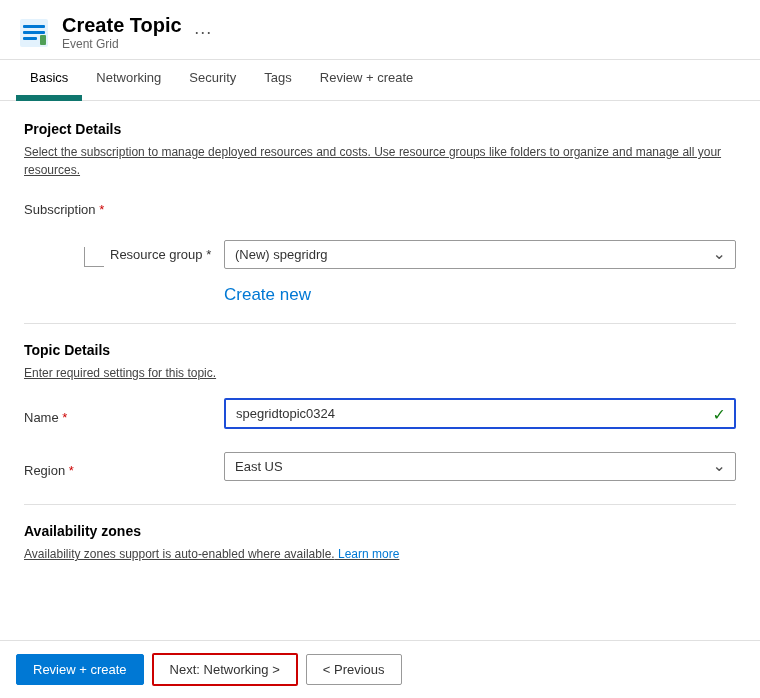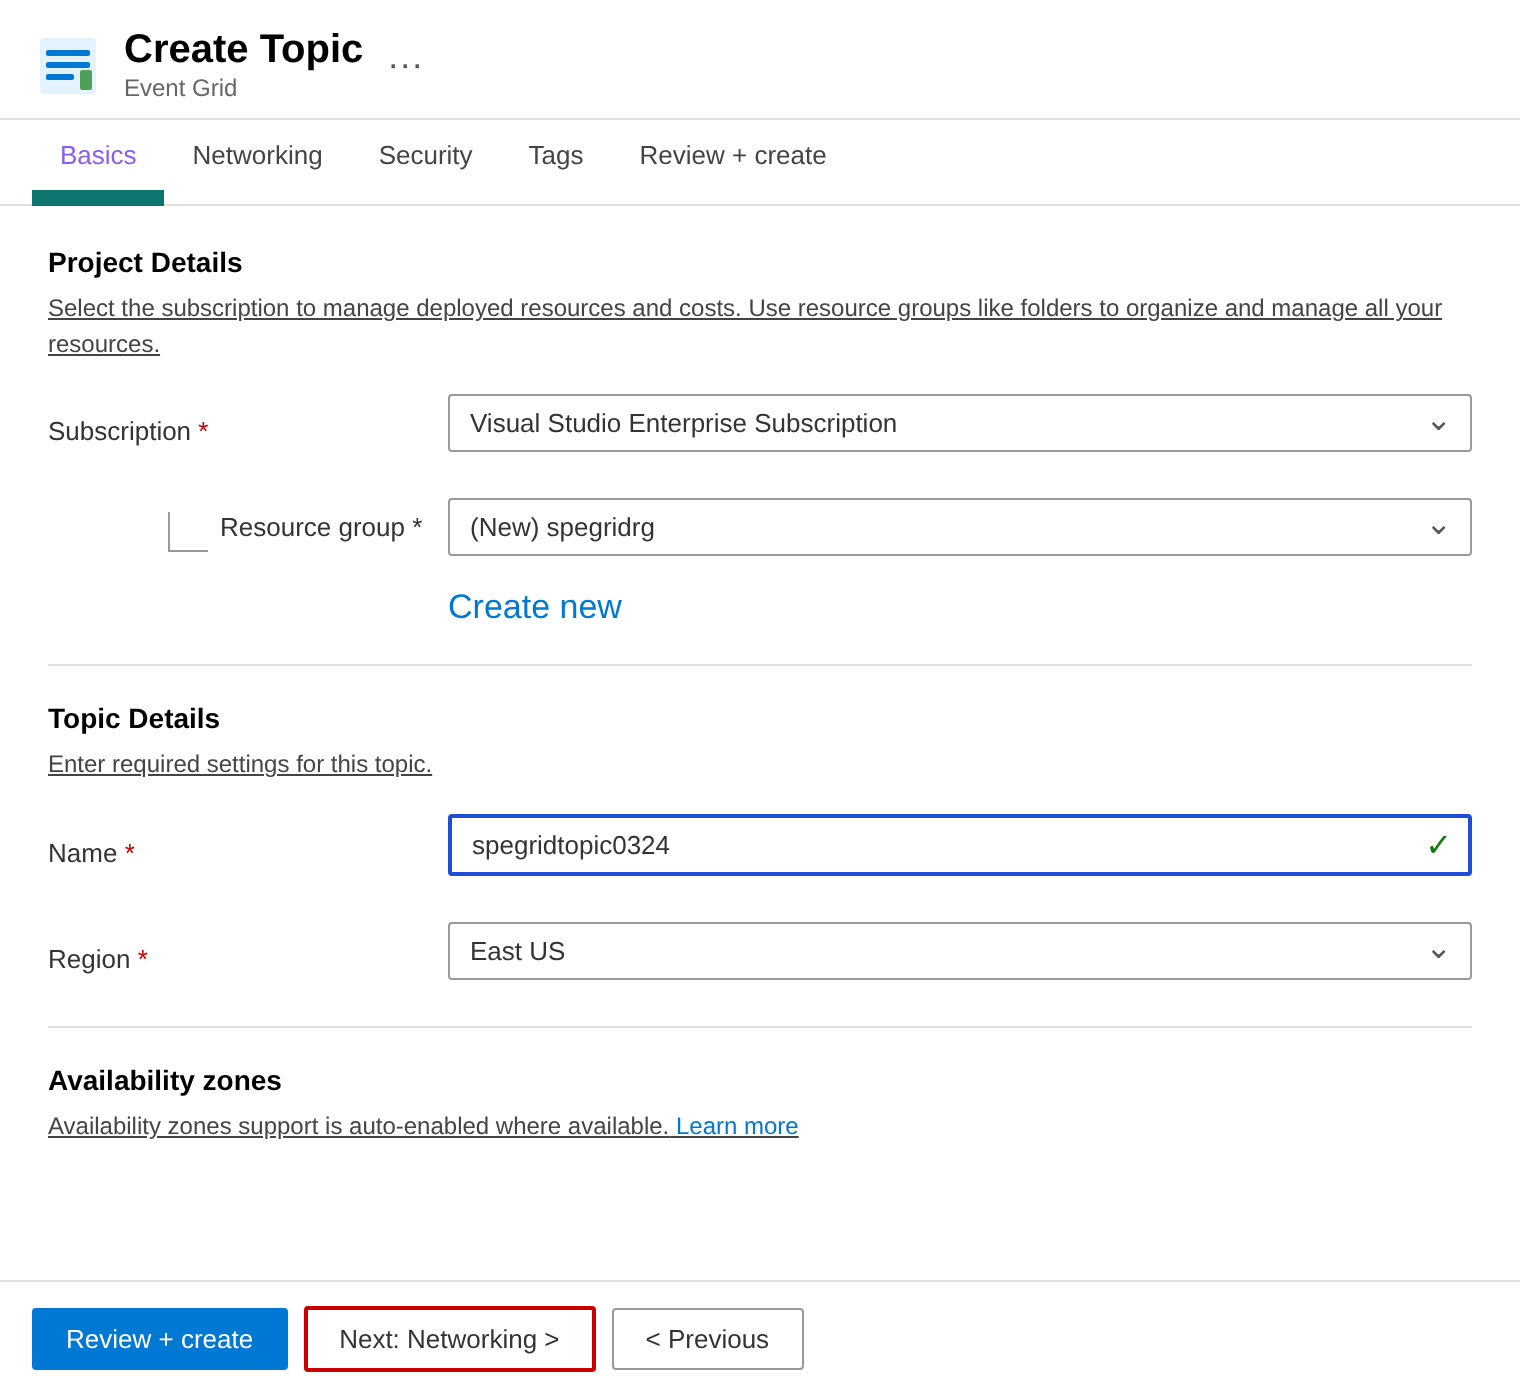--- a/index.html
+++ b/index.html
@@ -51,22 +51,22 @@
     }
     .tab {
       padding: 10px 14px;
       font-size: 13px;
       cursor: pointer;
       color: #444;
       border-bottom: 2px solid transparent;
       margin-bottom: -1px;
     }
     .tab.active {
-      color: #8b5cf6;
-      border-bottom: 8px solid #0f766e;
+      color: #000000;
+      border-bottom: 6px solid #0f766e;
       font-weight: 500;
     }
 
     
     .content {
       padding: 20px 24px;
     }
 
     .section-title {
       font-size: 14px;
@@ -271,27 +271,20 @@
 <div class="content">
 
   <div>
     <div class="section-title">Project Details</div>
     <div class="section-desc">Select the subscription to manage deployed resources and costs. Use resource groups like folders to organize and manage all your resources.</div>
 
     <div class="form-row">
       <div class="form-label">
         <span>Subscription</span> <span class="required">*</span>
       </div>
-      <div class="form-control-wrap">
-        <div class="select-wrapper">
-          <select class="form-select">
-            <option>Visual Studio Enterprise Subscription</option>
-          </select>
-        </div>
-      </div>
     </div>
 
     <div class="resource-group-row">
       <div class="indent-line"></div>
       <div class="resource-group-label-wrap">
         <span>Resource group</span> <span class="required">*</span>
       </div>
       <div class="form-control-wrap">
         <div class="select-wrapper">
           <select class="form-select">

